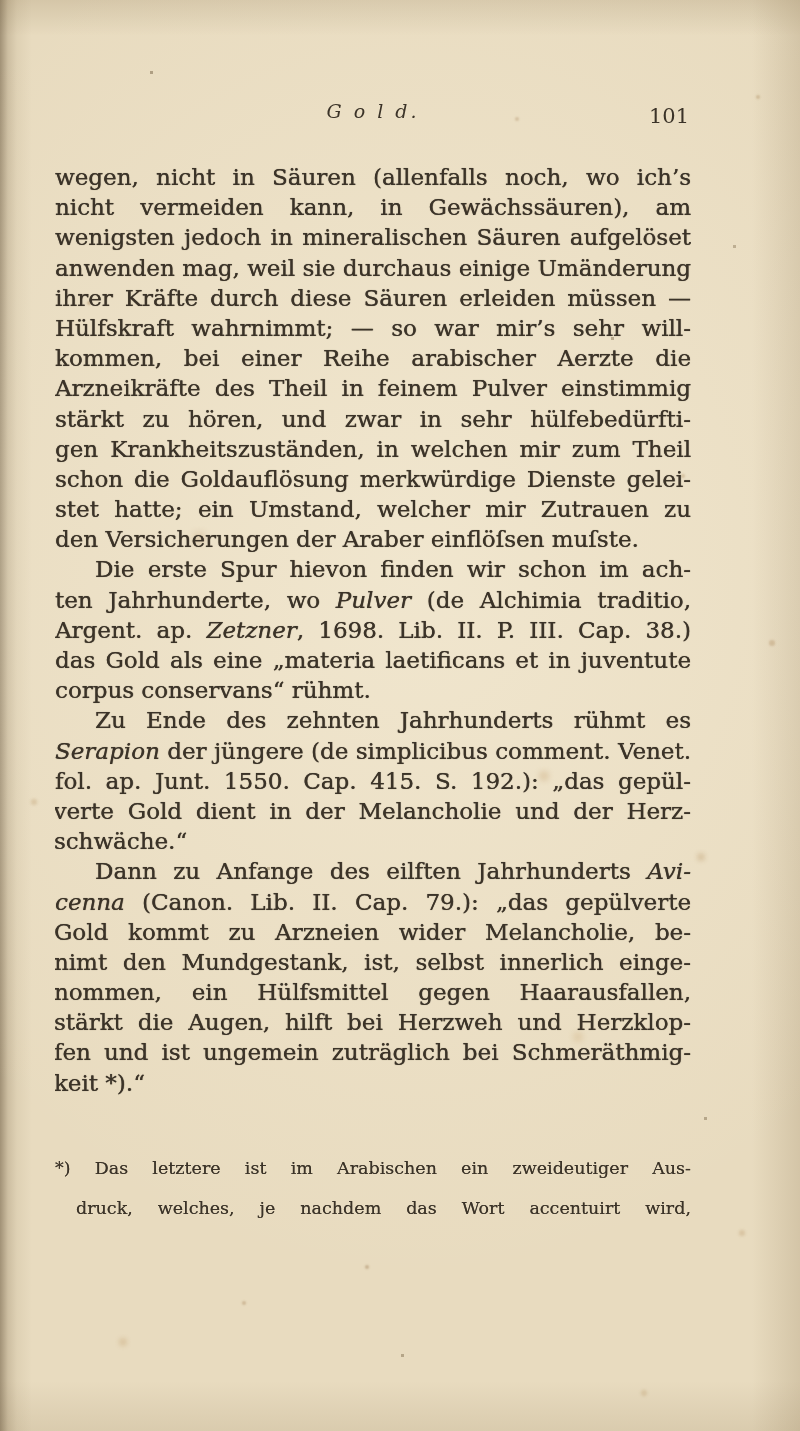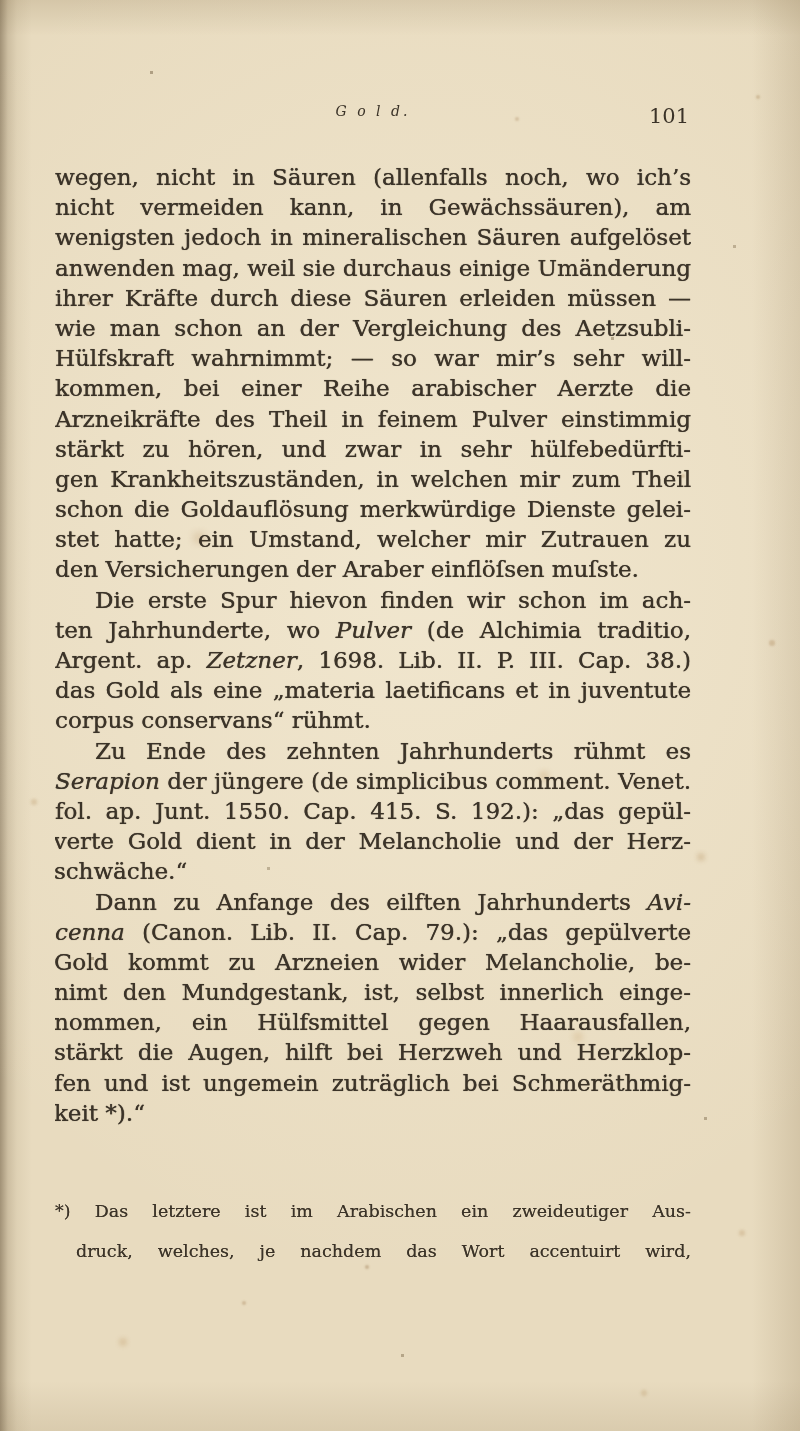--- a/index.html
+++ b/index.html
@@ -47,37 +47,37 @@
       612px 338px 0 1px rgba(105,85,55,0.40),
       92px 958px 0 1px rgba(105,85,55,0.40),
       705px 1118px 0 1px rgba(105,85,55,0.40),
       402px 1355px 0 1px rgba(105,85,55,0.40),
       268px 868px 0 1px rgba(105,85,55,0.35),
       734px 246px 0 1px rgba(105,85,55,0.35);
   }
   .header { position: absolute; left: 55px; top: 96px; width: 636px; height: 32px; }
   .page-title {
     position: absolute; left: 0; right: 0; top: 0; text-align: center;
-    font-style: italic; font-size: 14px; letter-spacing: 3px; line-height: 30px;
+    font-style: italic; font-size: 19px; letter-spacing: 3px; line-height: 30px;
   }
   .page-number { position: absolute; right: 2px; top: 5px; font-size: 21px; line-height: 30px; }
 
   .body-text { position: absolute; left: 55px; top: 162px; width: 636px; }
   .line {
     height: 30.2px; line-height: 30.2px; font-size: 23px;
     text-align: justify; text-align-last: justify;
     overflow: hidden;
     text-shadow: 0 0 0.7px rgba(59,51,40,0.85), 0.4px 0.4px 0.5px rgba(59,51,40,0.35);
   }
   .line.end { text-align-last: left; }
   .line.hang { text-indent: -13px; }
   .para.indent-first .line:first-child { text-indent: 40px; }
   .it { font-style: italic; }
 
-  .footnote { position: absolute; left: 55px; top: 1191px; width: 636px; }
+  .footnote { position: absolute; left: 55px; top: 1148px; width: 636px; }
   .fline {
     height: 40px; line-height: 40px; font-size: 17.5px;
     text-align: justify; text-align-last: justify;
     overflow: hidden;
     text-shadow: 0 0 0.6px rgba(59,51,40,0.8);
   }
   .fline.indent2 { text-indent: 21px; }
   .fline.end { text-align-last: justify; }
 </style>
 </head>
@@ -92,21 +92,20 @@
     <div class="page-number">101</div>
   </div>
 
   <div class="body-text" id="body-container">
       <div class="para">
         <div class="line"><span>wegen, nicht in Säuren (allenfalls noch, wo ich’s</span></div>
         <div class="line"><span>nicht vermeiden kann, in Gewächssäuren), am</span></div>
         <div class="line"><span>wenigsten jedoch in mineralischen Säuren aufgelöset</span></div>
         <div class="line"><span>anwenden mag, weil sie durchaus einige Umänderung</span></div>
         <div class="line"><span>ihrer Kräfte durch diese Säuren erleiden müssen —</span></div>
-        <div class="line"><span>wie man schon an der Vergleichung des Aetzsubli-</span></div>
         <div class="line"><span>Hülfskraft wahrnimmt; — so war mir’s sehr will-</span></div>
         <div class="line"><span>kommen, bei einer Reihe arabischer Aerzte die</span></div>
         <div class="line"><span>Arzneikräfte des Theil in feinem Pulver einstimmig</span></div>
         <div class="line"><span>stärkt zu hören, und zwar in sehr hülfebedürfti-</span></div>
         <div class="line"><span>gen Krankheitszuständen, in welchen mir zum Theil</span></div>
         <div class="line"><span>schon die Goldauflösung merkwürdige Dienste gelei-</span></div>
         <div class="line"><span>stet hatte; ein Umstand, welcher mir Zutrauen zu</span></div>
         <div class="line end"><span>den Versicherungen der Araber einflöſsen muſste.</span></div>
       </div>
       <div class="para indent-first">

